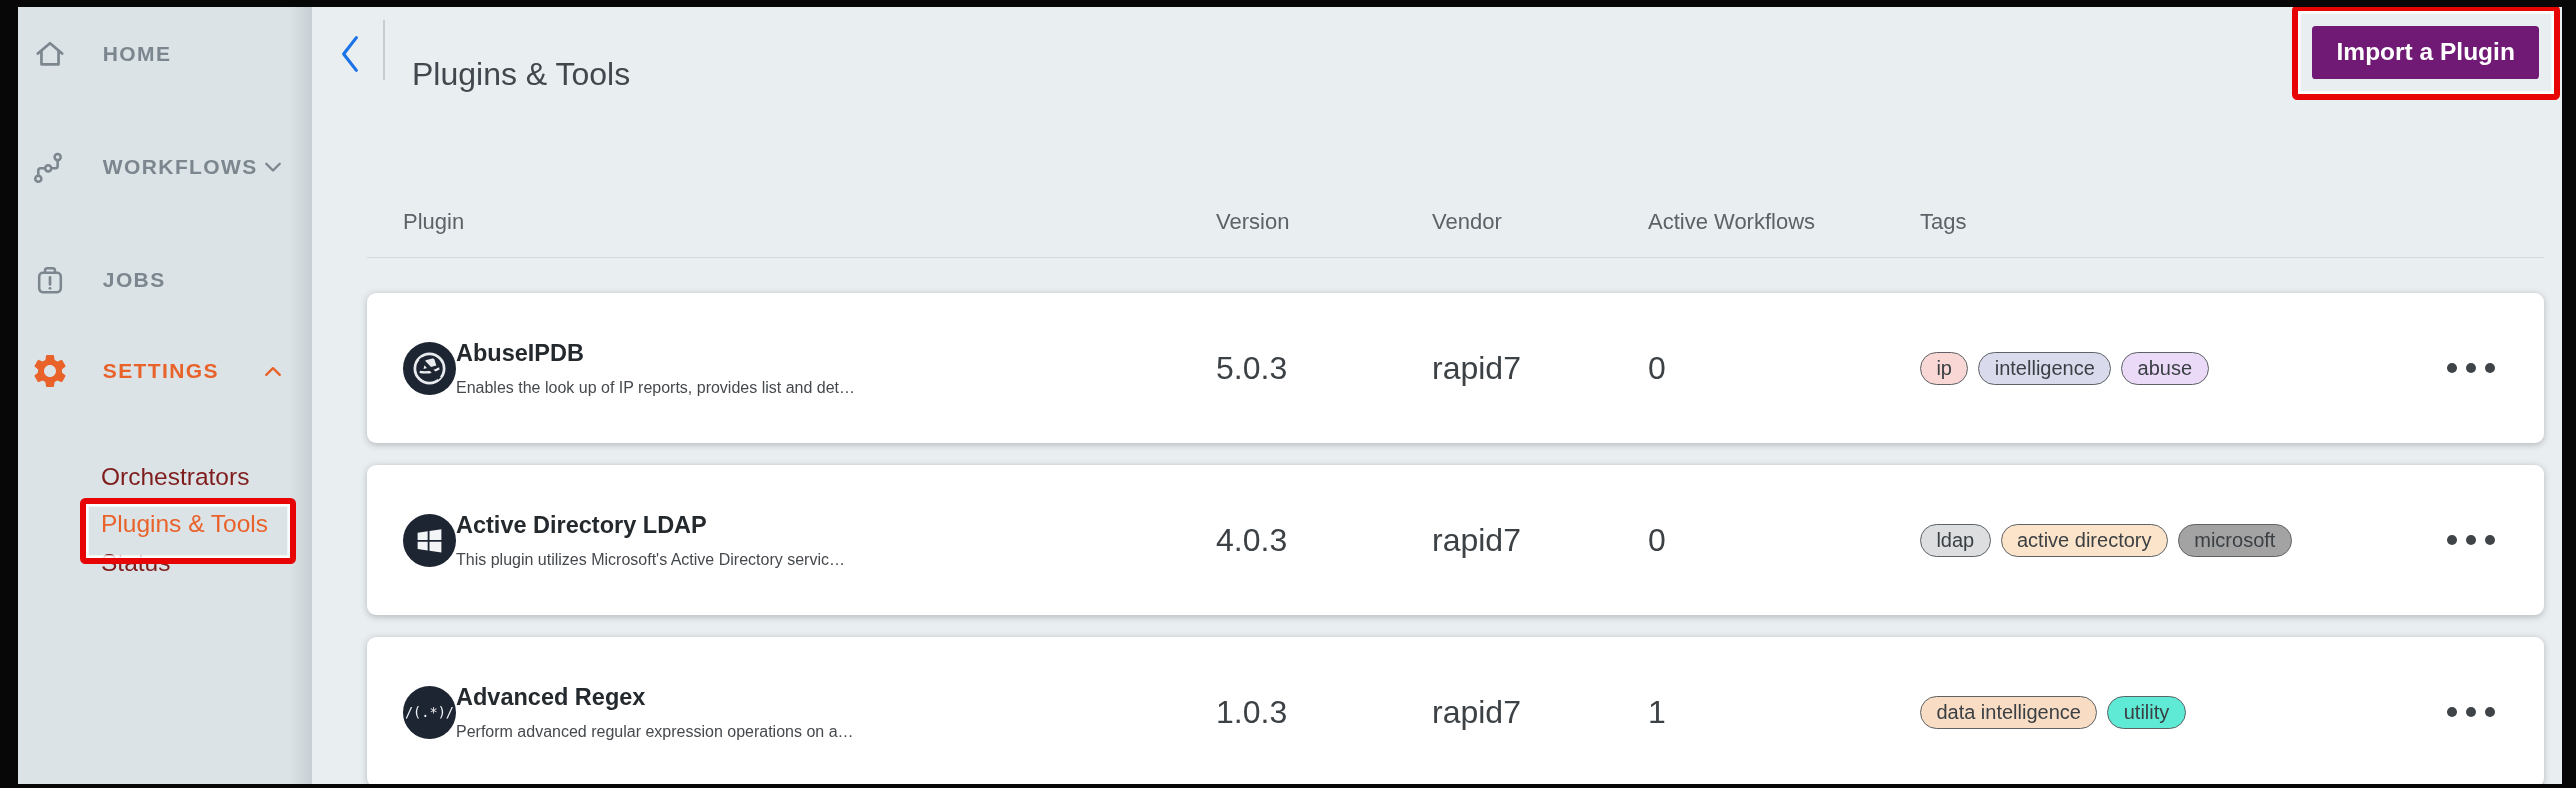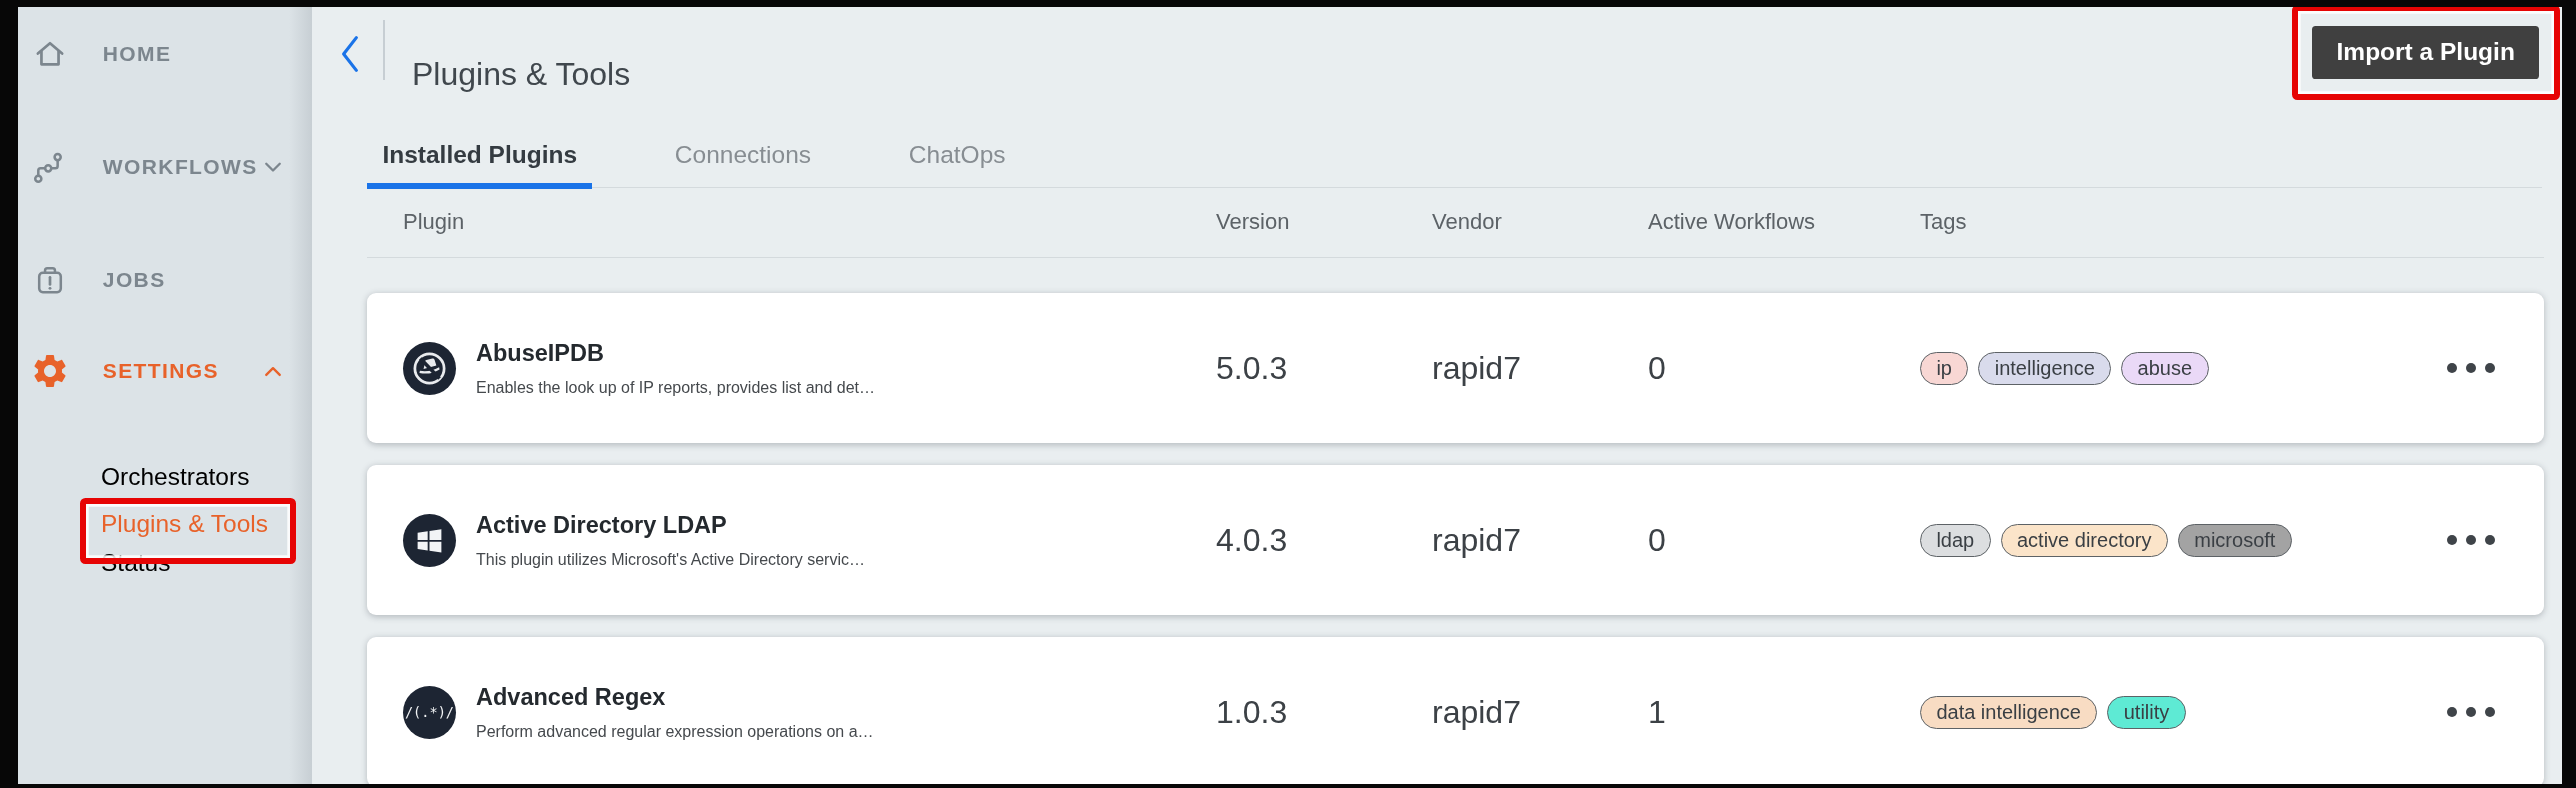--- a/index.html
+++ b/index.html
@@ -13,35 +13,35 @@
   
   .sidebar{width:294px;flex-shrink:0;background:#dce3e7;position:relative;}
   .sidebar::after{content:'';position:absolute;top:0;right:0;bottom:0;width:23.5px;
     background:linear-gradient(to right, rgba(90,100,110,0) 0%, rgba(90,100,110,.16) 100%);pointer-events:none;}
   .nav-item{position:absolute;left:11.8px;width:272px;height:54px;display:flex;align-items:center;cursor:pointer;}
   .nav-icon{width:40px;height:40px;display:flex;align-items:center;justify-content:center;flex-shrink:0;}
   .nav-label{margin-left:33px;font-size:21px;font-weight:700;letter-spacing:1.4px;color:#7c868e;}
   .nav-item.active .nav-label{color:#e8622a;}
   .nav-chevron{margin-left:auto;margin-right:20px;display:flex;align-items:center;}
   .sub-item{position:absolute;left:83px;height:43px;display:flex;align-items:center;
-    font-size:24.5px;color:#000000;cursor:pointer;}
+    font-size:24.5px;color:#7f1d1d;cursor:pointer;}
   .sub-item.active{color:#e8622a;}
   .annotation-box{position:absolute;border:6.3px solid #e60404;border-radius:5.4px;
     box-shadow:inset 0 0 0 2.7px rgba(255,255,255,.85);pointer-events:none;z-index:5;}
   .anno-sidebar{left:62px;top:491px;width:204px;height:54px;}
 
   
   .main{flex:1;position:relative;background:#e9eef0;}
   .page-header{position:absolute;top:0;left:0;right:0;height:92px;}
   .back-btn{position:absolute;left:27px;top:25px;width:27px;height:43px;display:flex;align-items:center;cursor:pointer;}
   .header-divider{position:absolute;left:71px;top:12.7px;width:1.8px;height:60px;background:#c7ced3;}
   .page-title{position:absolute;left:100px;top:0;height:92px;display:flex;align-items:center;
     font-size:32px;font-weight:500;color:#40474d;}
   .anno-button{top:-2.7px;right:1.8px;width:256px;height:83px;display:flex;align-items:center;justify-content:center;pointer-events:none;}
-  .import-btn{width:227px;height:53px;background:#404040;border:none;border-radius:3.6px;
+  .import-btn{width:227px;height:53px;background:#701a75;border:none;border-radius:3.6px;
     color:#ffffff;font-size:24.5px;font-weight:700;font-family:"Liberation Sans",sans-serif;
     display:flex;align-items:center;justify-content:center;cursor:pointer;pointer-events:auto;}
 
   
   .tabs{position:absolute;left:55px;right:20px;top:116px;height:64px;display:flex;border-bottom:1.8px solid #d4dadd;}
   .tab{padding:0 15.4px;margin-right:67px;display:flex;align-items:center;position:relative;
     font-size:24.5px;color:#878d92;cursor:pointer;white-space:nowrap;}
   .tab.active{color:#343b41;font-weight:700;}
   .tab.active::after{content:'';position:absolute;left:0;right:0;bottom:-1.8px;height:6.3px;background:#1a73e8;}
 
@@ -55,21 +55,21 @@
   .th-plugin{padding-left:0px;}
 
   .rows{position:absolute;top:0;left:0;right:0;bottom:0;}
   .card{position:absolute;left:55px;width:2177px;height:150px;background:#ffffff;border-radius:9px;
     box-shadow:0 1.8px 6.3px rgba(45,55,65,.28);box-sizing:border-box;cursor:pointer;}
   .card .grid{height:100%;}
   .plugin-cell{display:flex;align-items:center;min-width:0;}
   .plugin-icon{width:53px;height:53px;border-radius:50%;background:#1d2533;flex-shrink:0;
     display:flex;align-items:center;justify-content:center;overflow:hidden;}
   .regex-text{font-family:"DejaVu Sans Mono",monospace;font-size:13.6px;color:#f2f4f6;letter-spacing:0px;}
-  .plugin-text{margin-left:20px;display:flex;flex-direction:column;gap:11.8px;min-width:0;justify-content:space-between;}
+  .plugin-text{display:flex;flex-direction:column;gap:11.8px;min-width:0;justify-content:space-between;}
   .plugin-name{font-size:23.5px;font-weight:700;color:#24292e;}
   .plugin-desc{font-size:16px;color:#45494d;white-space:nowrap;}
   .cell{font-size:32px;color:#3c4146;}
   .tags-cell{display:flex;align-items:center;gap:10px;}
   .pill{height:33px;display:inline-flex;align-items:center;padding:0 15.4px;border:1.8px solid #5d6266;
     border-radius:18px;font-size:20px;color:#3a3f44;white-space:nowrap;box-sizing:border-box;}
   .menu-btn{display:flex;align-items:center;justify-content:center;gap:9px;height:54px;cursor:pointer;}
   .dot{width:10px;height:10px;border-radius:50%;background:#3f4449;}
 </style>
 </head>
@@ -155,25 +155,20 @@
         </svg>
       </span>
       <span class="header-divider"></span>
       <h1 class="page-title">Plugins &amp; Tools</h1>
 
       <div class="annotation-box anno-button">
         <button class="import-btn">Import a Plugin</button>
       </div>
     </header>
 
-    <div class="tabs">
-      <div class="tab active">Installed Plugins</div>
-      <div class="tab">Connections</div>
-      <div class="tab">ChatOps</div>
-    </div>
 
     <div class="thead">
       <div class="grid">
         <span class="th th-plugin">Plugin</span>
         <span class="th">Version</span>
         <span class="th">Vendor</span>
         <span class="th">Active Workflows</span>
         <span class="th">Tags</span>
         <span></span>
       </div>

